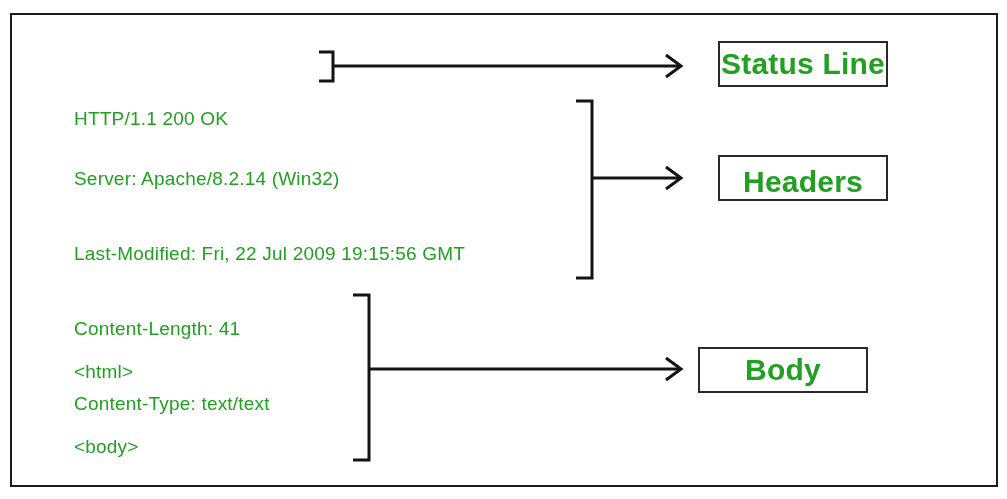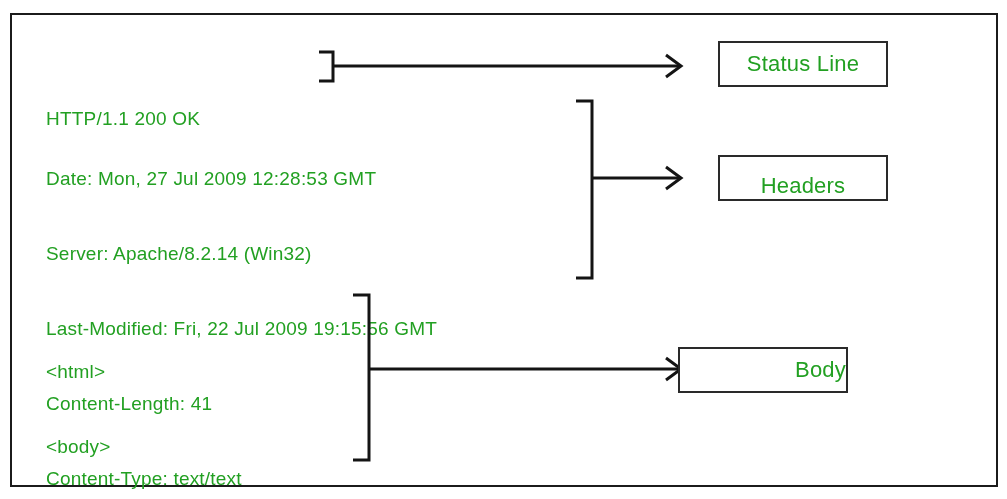--- a/index.html
+++ b/index.html
@@ -28,21 +28,21 @@
     background: #ffffff;
   }
   .code-text {
     position: absolute;
     color: var(--green, #22a022);
     font-size: 19px;
     line-height: 25px;
     white-space: pre;
     letter-spacing: 0.2px;
   }
-  .code-text span { display: block; }
+  .code-text span { display: block; margin-left: 28px; }
   #status-text { left: 46px; top: 56px; }
   #headers-text { left: 46px; top: 116px; }
   #body-text { left: 46px; top: 309px; }
   .svg-overlay {
     position: absolute;
     left: 0;
     top: 0;
     width: 1007px;
     height: 499px;
     pointer-events: none;
@@ -53,45 +53,45 @@
     height: 46px;
     border: 2px solid #2a2a2a;
     box-sizing: border-box;
     background: #ffffff;
     display: flex;
     align-items: center;
     justify-content: center;
   }
   #status-label-box { left: 718px; top: 41px; }
   #headers-label-box { left: 718px; top: 155px; align-items: flex-end; }
-  #body-label-box { left: 678px; top: 347px; justify-content: flex-end; }
+  #body-label-box { left: 698px; top: 347px; }
   .label-text {
     color: var(--green, #22a022);
-    font-size: 22px;
+    font-size: 30px;
     letter-spacing: 0.2px;
+    font-weight: bold;
   }
   .stroke-line {
     stroke: #141414;
     stroke-width: 3;
     fill: none;
   }
 </style>
 </head>
 <body>
 
 <div class="stage">
 
   <div class="frame"></div>
 
   <div class="code-text" id="status-text">
     <span>HTTP/1.1 200 OK</span>
   </div>
 
   <div class="code-text" id="headers-text">
-    <span>Date: Mon, 27 Jul 2009 12:28:53 GMT</span>
     <span>Server: Apache/8.2.14 (Win32)</span>
     <span>Last-Modified: Fri, 22 Jul 2009 19:15:56 GMT</span>
     <span>Content-Length: 41</span>
     <span>Content-Type: text/text</span>
     
   </div>
 
   <div class="code-text" id="body-text">
     <span>&lt;html&gt;</span>
     <span>&lt;body&gt;</span>

